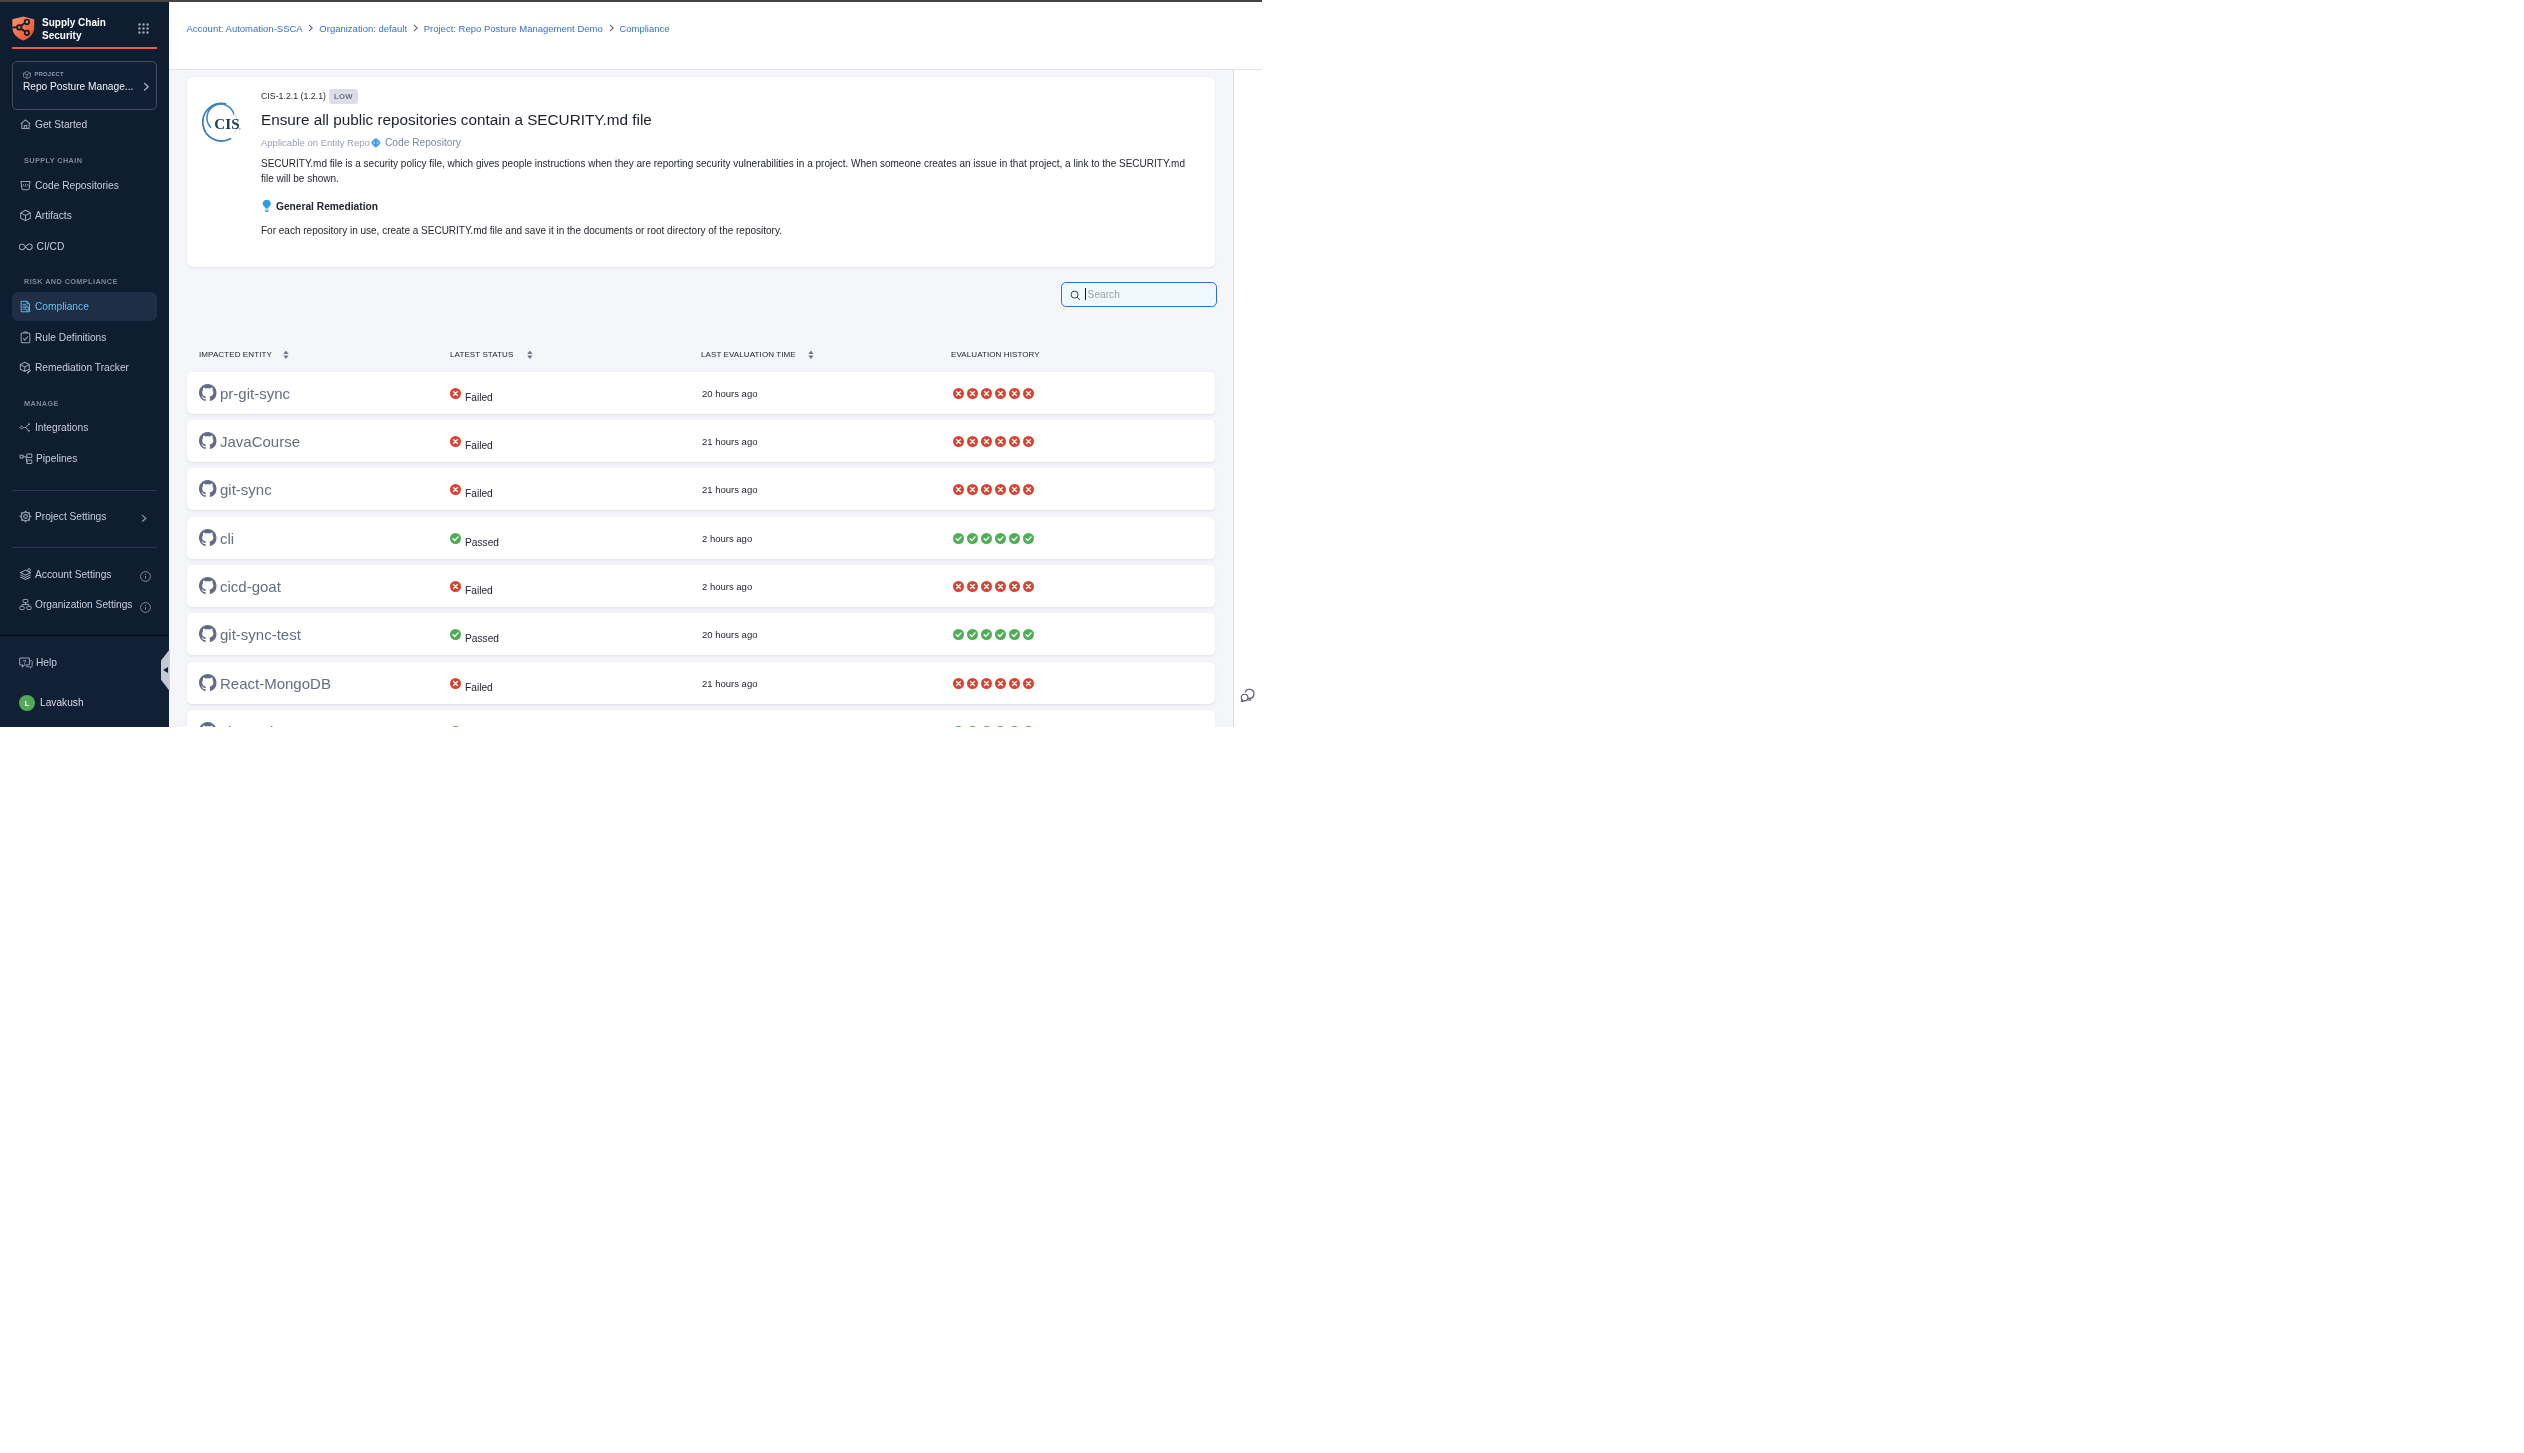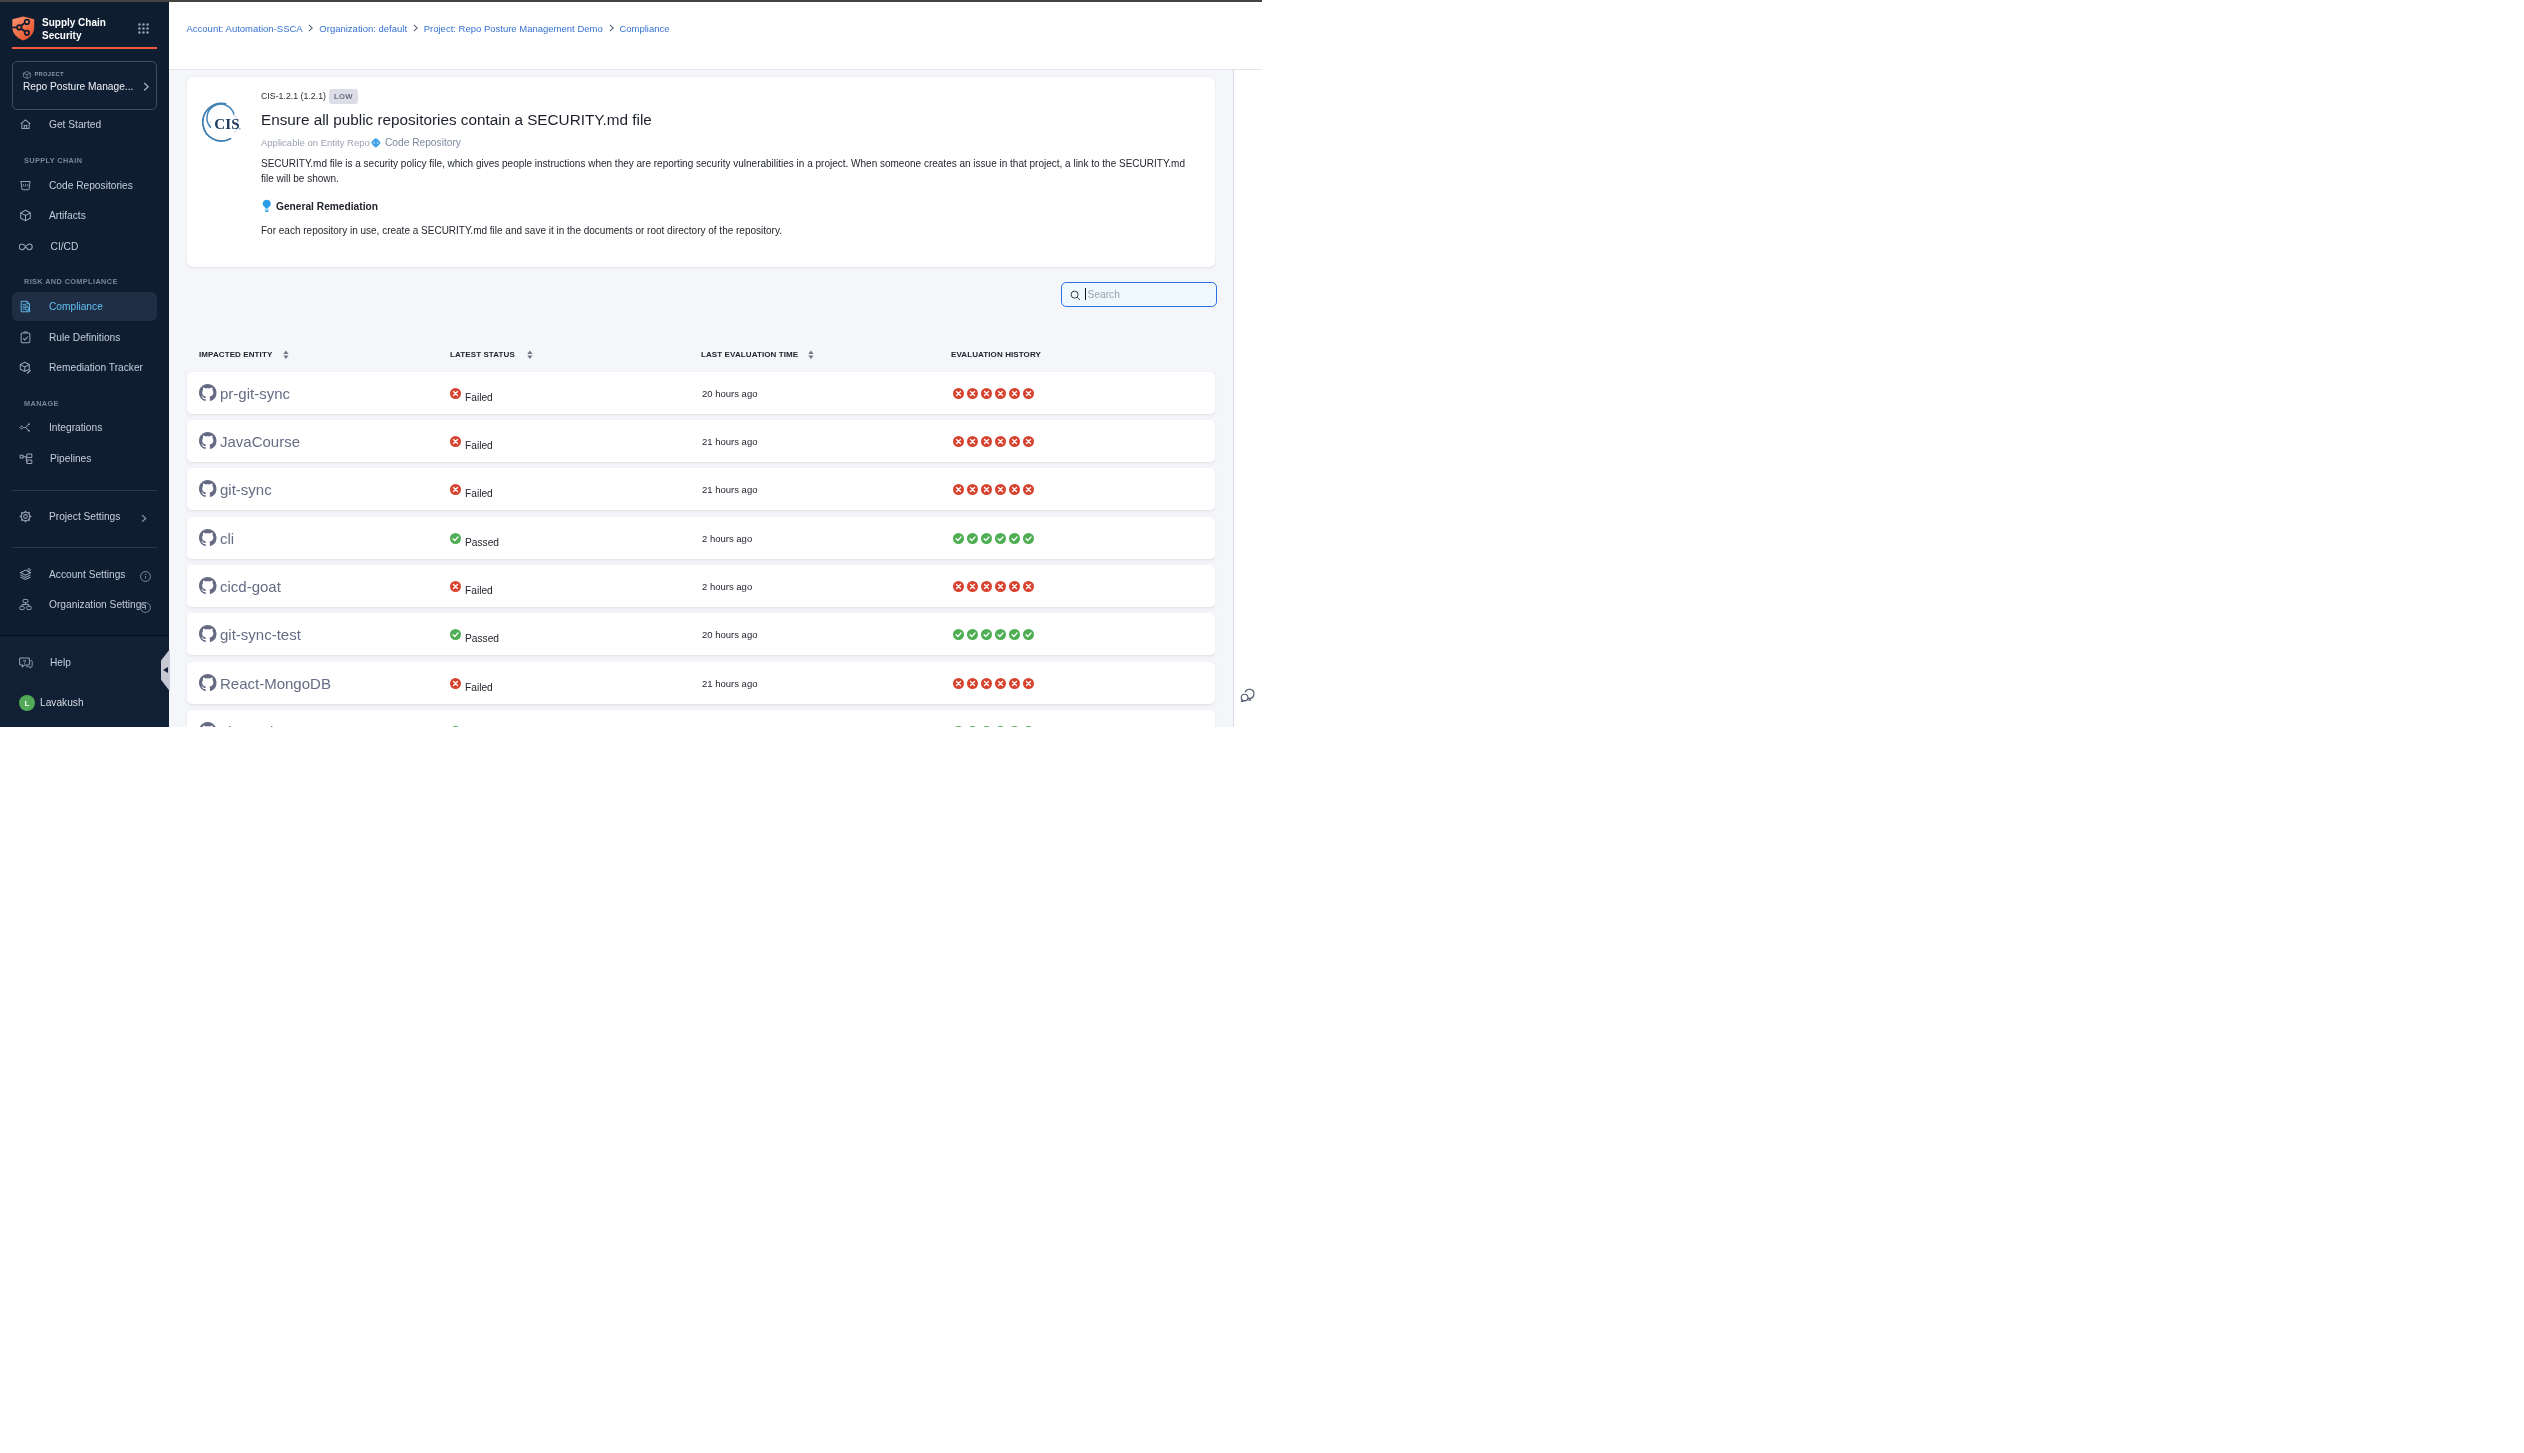--- a/index.html
+++ b/index.html
@@ -3,32 +3,32 @@
 <meta charset="utf-8">
 <style>
 *{margin:0;padding:0;box-sizing:border-box}
 html,body{width:1262px;height:727px;overflow:hidden;font-family:"Liberation Sans",sans-serif;background:#fff}
 .abs{position:absolute}
 #strip{position:absolute;left:0;top:0;width:1262px;height:2.2px;background:#454440;z-index:60}
 #sidebar{position:absolute;left:0;top:2.2px;width:169px;height:725px;background:#0f1d31;z-index:40}
 #header{position:absolute;left:169px;top:2.2px;width:1093px;height:68px;background:#fff;border-bottom:0.7px solid #e3e4ea;z-index:10}
 #main{position:absolute;left:169px;top:55px;width:1093px;height:672px;background:#f5f6fa;overflow:hidden}
 #rightstrip{position:absolute;left:1064px;top:0;width:29px;height:672px;background:#fff;border-left:0.7px solid #d8d9e3}
-.nav{position:absolute;left:19px;display:flex;align-items:center;gap:17px;height:17.5px;color:#c6cdda;font-size:10.2px;white-space:nowrap}
+.nav{position:absolute;left:19px;display:flex;align-items:center;gap:3px;height:17.5px;color:#c6cdda;font-size:10.2px;white-space:nowrap}
 .nav svg{flex:0 0 auto}
 .navlabel{position:absolute;left:24px;font-size:7.3px;font-weight:bold;letter-spacing:0.4px;color:#7b8698;white-space:nowrap}
 .sdiv{position:absolute;left:11.7px;width:145px;height:0.7px;background:#2a3650}
 .row{position:absolute;left:18px;width:1028px;height:42px;background:#fff;border-radius:5.1px;box-shadow:0 0.7px 1.5px rgba(40,41,61,.04),0 1.5px 3.7px rgba(96,97,112,.07)}
 .gh{position:absolute;left:12.3px;top:12.3px}
 .rname{position:absolute;left:33px;top:0;height:42px;display:flex;align-items:center;font-size:15px;color:#656c84}
 .sico{position:absolute;left:263px;top:15.6px}
 .stext{position:absolute;left:278px;top:4px;height:42px;display:flex;align-items:center;font-size:10.2px;color:#22262e}
 .rtime{position:absolute;left:515px;top:0;height:42px;display:flex;align-items:center;font-size:9.5px;color:#22262e}
 .evals{position:absolute;left:766px;top:15.5px;display:flex;gap:3.1px}
-.th{position:absolute;top:291px;height:16px;display:flex;align-items:center;font-size:8px;font-weight:bold;letter-spacing:0.1px;color:#20242c;white-space:nowrap}
+.th{position:absolute;top:291px;height:16px;display:flex;align-items:center;font-size:8px;font-weight:normal;letter-spacing:0.1px;color:#20242c;white-space:nowrap}
 .sort{position:absolute;top:295px}
 </style>
 </head>
 <body>
 <div id="strip"></div>
 <div id="sidebar">
  <svg class="abs" style="left:12px;top:13.5px" width="22.6" height="25" viewBox="0 0 31 34">
   <defs>
         <linearGradient id="shg" x1="0" y1="0" x2="1" y2="1">
           <stop offset="0" stop-color="#ff9470"></stop>

